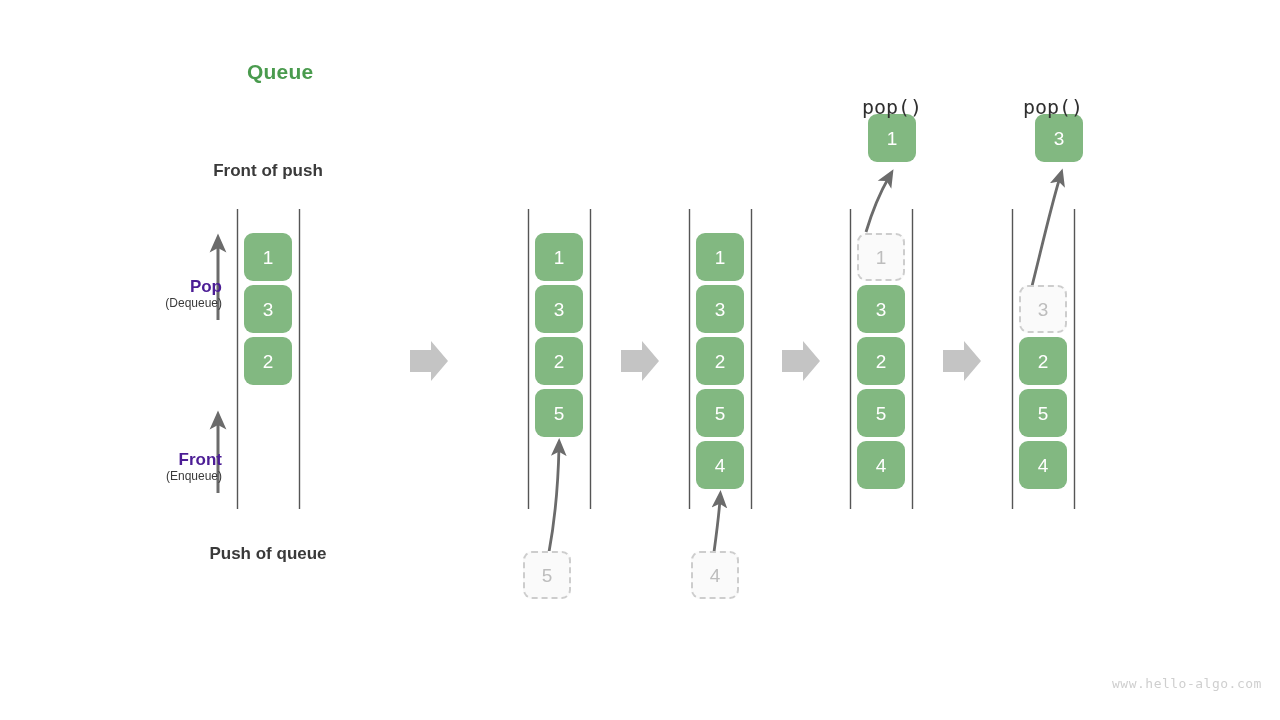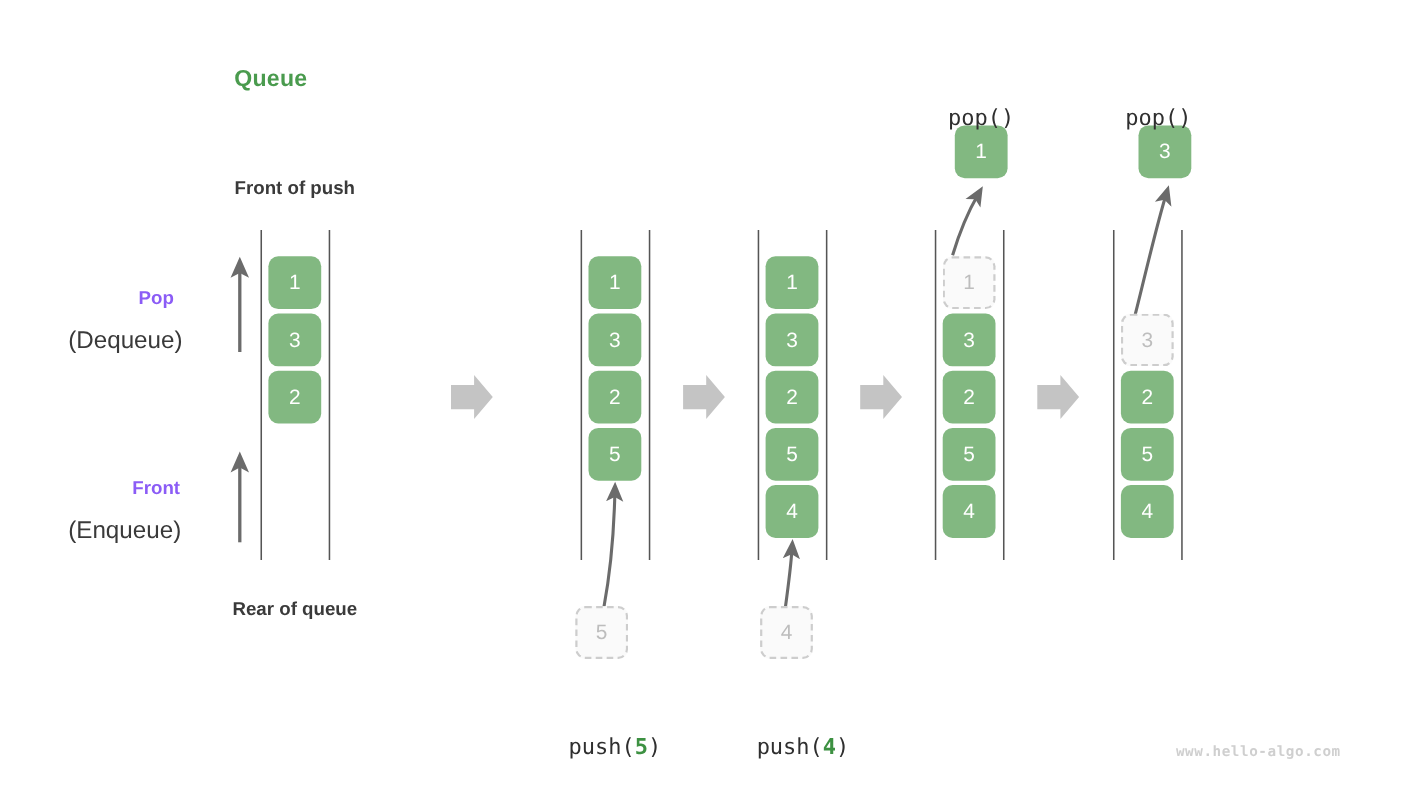--- a/index.html
+++ b/index.html
@@ -28,30 +28,31 @@
   .diagram-title {
     font-size: 21px;
     font-weight: bold;
     color: #4a9b4e;
     letter-spacing: .2px;
     white-space: nowrap;
   }
   .side-label-bold {
     font-size: 17px;
     font-weight: bold;
-    color: #8b5cf6;
-    white-space: nowrap;
-    text-align: center;
+    color: #4c1d95;
+    white-space: nowrap;
+    text-align: right;
+    margin-top: 16px;
   }
   .side-label-plain {
-    font-size: 22px;
+    font-size: 12px;
     font-weight: normal;
     color: #3a3a3a;
     white-space: nowrap;
-    text-align: left;
+    text-align: right;
   }
   .edge-label {
     font-size: 17px;
     font-weight: bold;
     color: #3a3a3a;
     white-space: nowrap;
     text-align: center;
   }
 
   
@@ -169,74 +170,68 @@
       <path d="M621,350 L642,350 L642,341 L659,361 L642,381 L642,372 L621,372 Z" fill="#c4c4c4"></path>
     </g>
     <g>
       <path d="M782,350 L803,350 L803,341 L820,361 L803,381 L803,372 L782,372 Z" fill="#c4c4c4"></path>
     </g>
     <g>
       <path d="M943,350 L964,350 L964,341 L981,361 L964,381 L964,372 L943,372 Z" fill="#c4c4c4"></path>
     </g>
   </svg>
 
-  <div class="abs diagram-title" style="left:213px; top:60px;">Queue</div>
+  <div class="abs diagram-title" style="left:247px; top:60px;">Queue</div>
 
   <div class="abs edge-label" style="left:188px; top:161px; width:160px;">Front of push</div>
-  <div class="abs edge-label" style="left:188px; top:544px; width:160px;">Rear of queue</div>
+  <div class="abs edge-label" style="left:188px; top:544px; width:160px;">Push of queue</div>
 
   <div class="abs side-label-bold" style="left:62px; top:261px; width:160px;">Pop</div>
   <div class="abs side-label-plain" style="left:62px; top:296px; width:160px;">(Dequeue)</div>
 
   <div class="abs side-label-bold" style="left:62px; top:434px; width:160px;">Front</div>
   <div class="abs side-label-plain" style="left:62px; top:469px; width:160px;">(Enqueue)</div>
 
   <div class="abs" style="left:0; top:0; width:1280px; height:720px; pointer-events:none;">
     <div class="cell" style="left:244px; top:233px;">1</div>
     <div class="cell" style="left:244px; top:285px;">3</div>
     <div class="cell" style="left:244px; top:337px;">2</div>
   </div>
 
   <div class="abs" style="left:0; top:0; width:1280px; height:720px; pointer-events:none;">
     <div class="cell" style="left:535px; top:233px;">1</div>
     <div class="cell" style="left:535px; top:285px;">3</div>
     <div class="cell" style="left:535px; top:337px;">2</div>
     <div class="cell" style="left:535px; top:389px;">5</div>
     <div class="cell ghost" style="left:523px; top:551px;">5</div>
-  </div>
-  <div class="abs op-label" style="left:479px; top:633px; width:160px;">
-    <span>push(</span><span class="arg">5</span><span>)</span>
   </div>
 
   <div class="abs" style="left:0; top:0; width:1280px; height:720px; pointer-events:none;">
     <div class="cell" style="left:696px; top:233px;">1</div>
     <div class="cell" style="left:696px; top:285px;">3</div>
     <div class="cell" style="left:696px; top:337px;">2</div>
     <div class="cell" style="left:696px; top:389px;">5</div>
     <div class="cell" style="left:696px; top:441px;">4</div>
     <div class="cell ghost" style="left:691px; top:551px;">4</div>
   </div>
-  <div class="abs op-label" style="left:650px; top:633px; width:160px;">
-    <span>push(</span><span class="arg">4</span><span>)</span>
-  </div>
 
   <div class="abs" style="left:0; top:0; width:1280px; height:720px; pointer-events:none;">
     <div class="cell" style="left:868px; top:114px;">1</div>
     <div class="cell ghost" style="left:857px; top:233px;">1</div>
     <div class="cell" style="left:857px; top:285px;">3</div>
     <div class="cell" style="left:857px; top:337px;">2</div>
     <div class="cell" style="left:857px; top:389px;">5</div>
     <div class="cell" style="left:857px; top:441px;">4</div>
   </div>
   <div class="abs op-label" style="left:812px; top:62px; width:160px;">pop()</div>
 
   <div class="abs" style="left:0; top:0; width:1280px; height:720px; pointer-events:none;">
     <div class="cell" style="left:1035px; top:114px;">3</div>
     <div class="cell ghost" style="left:1019px; top:285px;">3</div>
     <div class="cell" style="left:1019px; top:337px;">2</div>
     <div class="cell" style="left:1019px; top:389px;">5</div>
     <div class="cell" style="left:1019px; top:441px;">4</div>
   </div>
   <div class="abs op-label" style="left:973px; top:62px; width:160px;">pop()</div>
 
-  <div class="abs watermark" style="left:1069px; top:676px;font-weight:bold;">www.hello-algo.com</div>
+  <div class="abs watermark" style="left:1112px; top:676px;">www.hello-algo.com</div>
 
 </div>
 
 </body></html>

